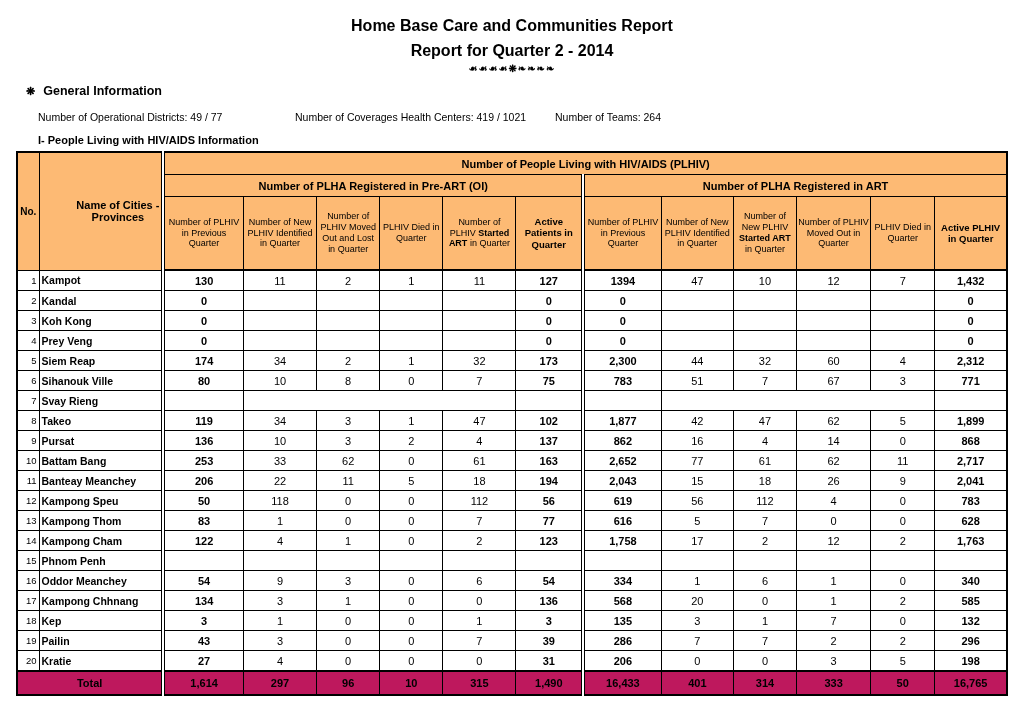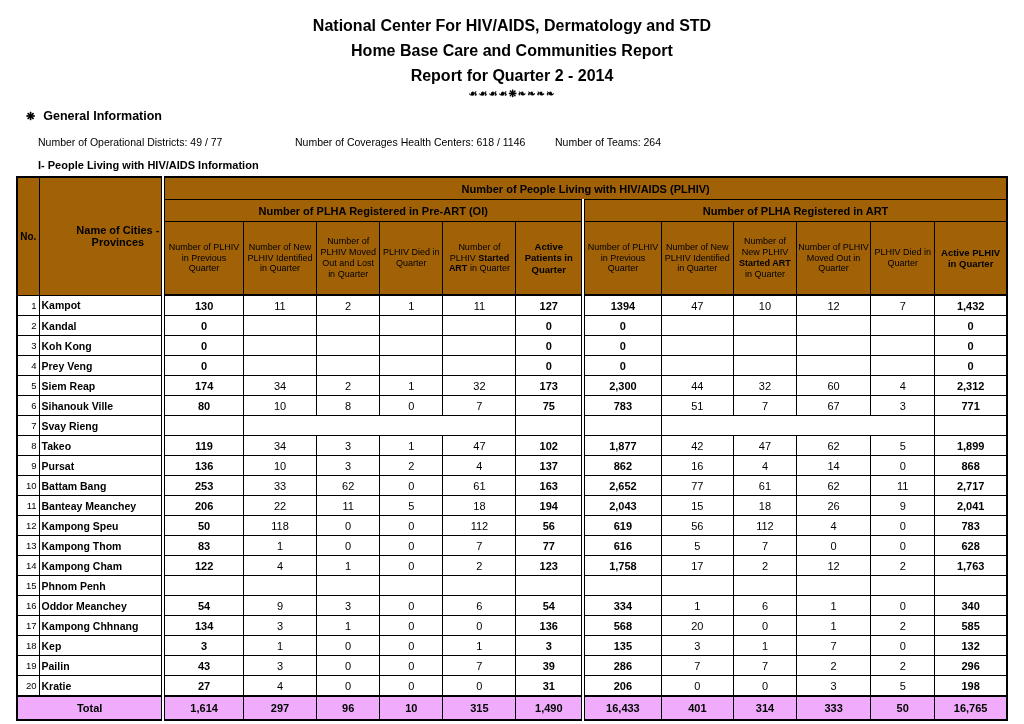--- a/index.html
+++ b/index.html
@@ -20,61 +20,60 @@
   .info-item:nth-child(2){ width:260px; }
   .info-item:nth-child(3){ width:276px; }
   .section-label { margin:11px 0 5px 38px; font-size:11px; font-weight:bold; }
 
   
   table.report {
     margin-left:16px; width:992px; table-layout:fixed;
     border-collapse:collapse; border:2px solid #000;
   }
   table.report th, table.report td { border:1px solid #000; overflow:hidden; }
-  thead th { background:#a16207; font-size:11px; padding:0 1px; }
+  thead th { background:#fdba74; font-size:11px; padding:0 1px; }
   tr.rowA th.top-h { height:21px; font-weight:bold; }
   tr.rowB th.grp-h { height:21px; font-weight:bold; }
   tr.rowC th {
     height:72px; font-size:9px; font-weight:normal; line-height:1.2;
     vertical-align:middle; text-align:center; border-bottom:2px solid #000;
   }
   tr.rowC th.hb { font-weight:bold; font-size:9.5px; }
   th.no-h { font-size:10px; font-weight:bold; border-bottom:2px solid #000; }
   th.name-h { font-size:11px; font-weight:bold; border-bottom:2px solid #000;padding-left:36px; }
   .sec-start { border-left:4px double #000 !important; }
 
   tbody td { height:17px; font-size:11px; vertical-align:middle; }
   td.no-cell { text-align:right; font-size:9.5px; padding-right:2px; }
   td.name-cell { font-weight:bold; font-size:10.5px; padding-left:2px; white-space:nowrap;border-radius:10px; }
   td.num { text-align:center; }
   td.bold { font-weight:bold; }
   tr.total-row td {
-    background:#f0abfc; font-weight:bold; height:20px; font-size:11px;
+    background:#be185d; font-weight:bold; height:20px; font-size:11px;
     border-top:2px solid #000; text-align:center;
   }
 </style>
 </head>
 <body>
 
 <div class="page">
 
   <div class="title-block">
-    <div class="title-line">National Center For HIV/AIDS, Dermatology and STD</div>
     <div class="title-line">Home Base Care and Communities Report</div>
     <div class="title-line">Report  for Quarter 2 - 2014</div>
     <div class="ornament">☙☙☙☙❋❧❧❧❧</div>
   </div>
 
   <div class="gi-heading">
     <span class="star">❋</span><span>General Information</span>
   </div>
 
   <div class="info-row">
     <div class="info-item">Number of Operational Districts: 49 / 77</div>
-    <div class="info-item">Number of Coverages Health Centers: 618 / 1146</div>
+    <div class="info-item">Number of Coverages Health Centers: 419 / 1021</div>
     <div class="info-item">Number of Teams: 264</div>
   </div>
 
   <div class="section-label">I- People Living with HIV/AIDS Information</div>
 
   <table class="report">
     <colgroup>
       <col style="width:22px">
         <col style="width:124px">
       <col style="width:80px">

